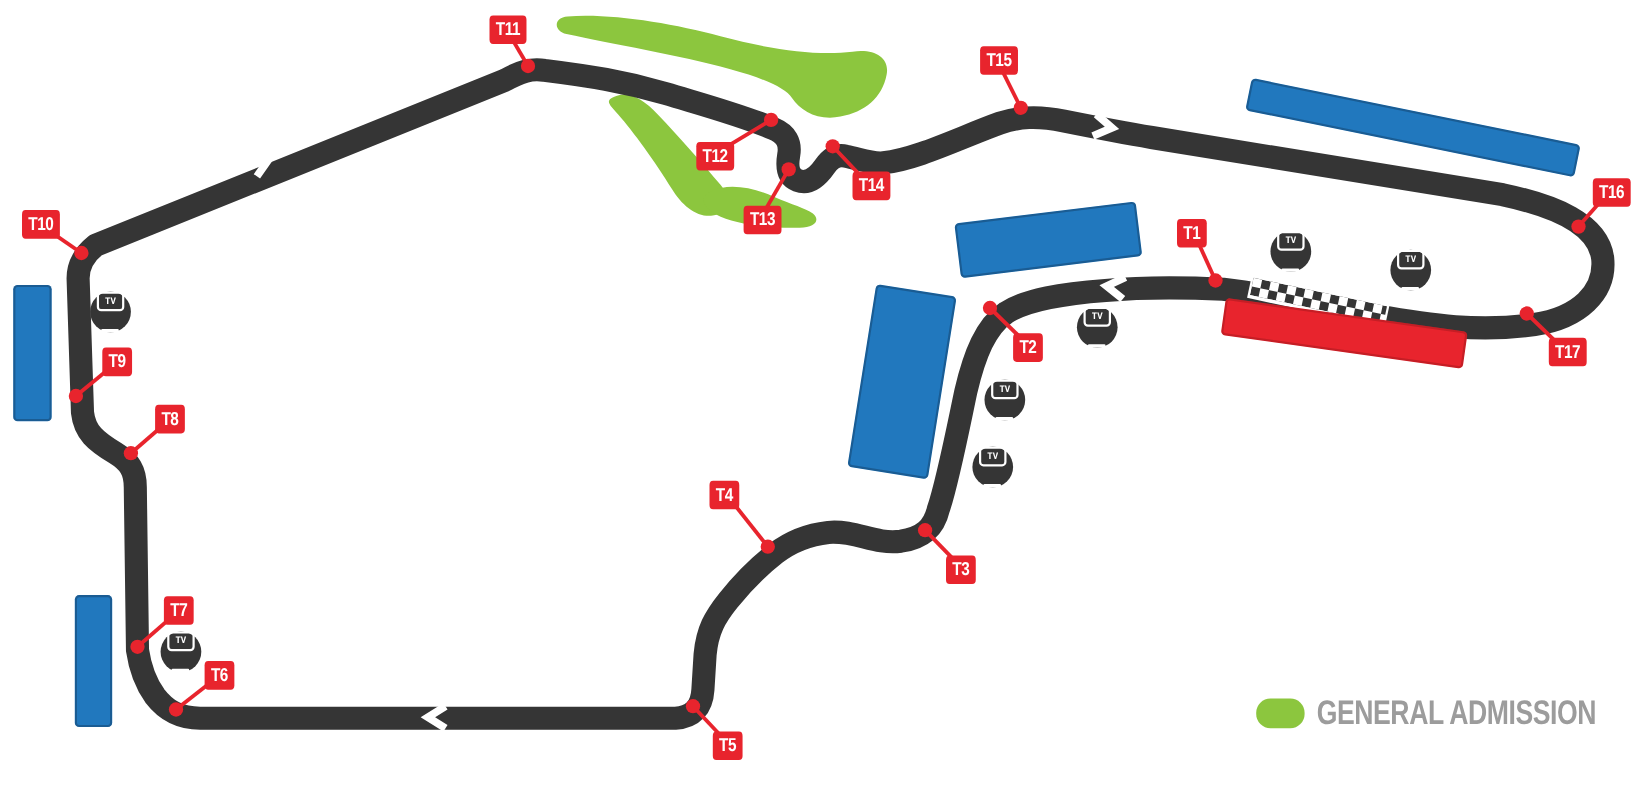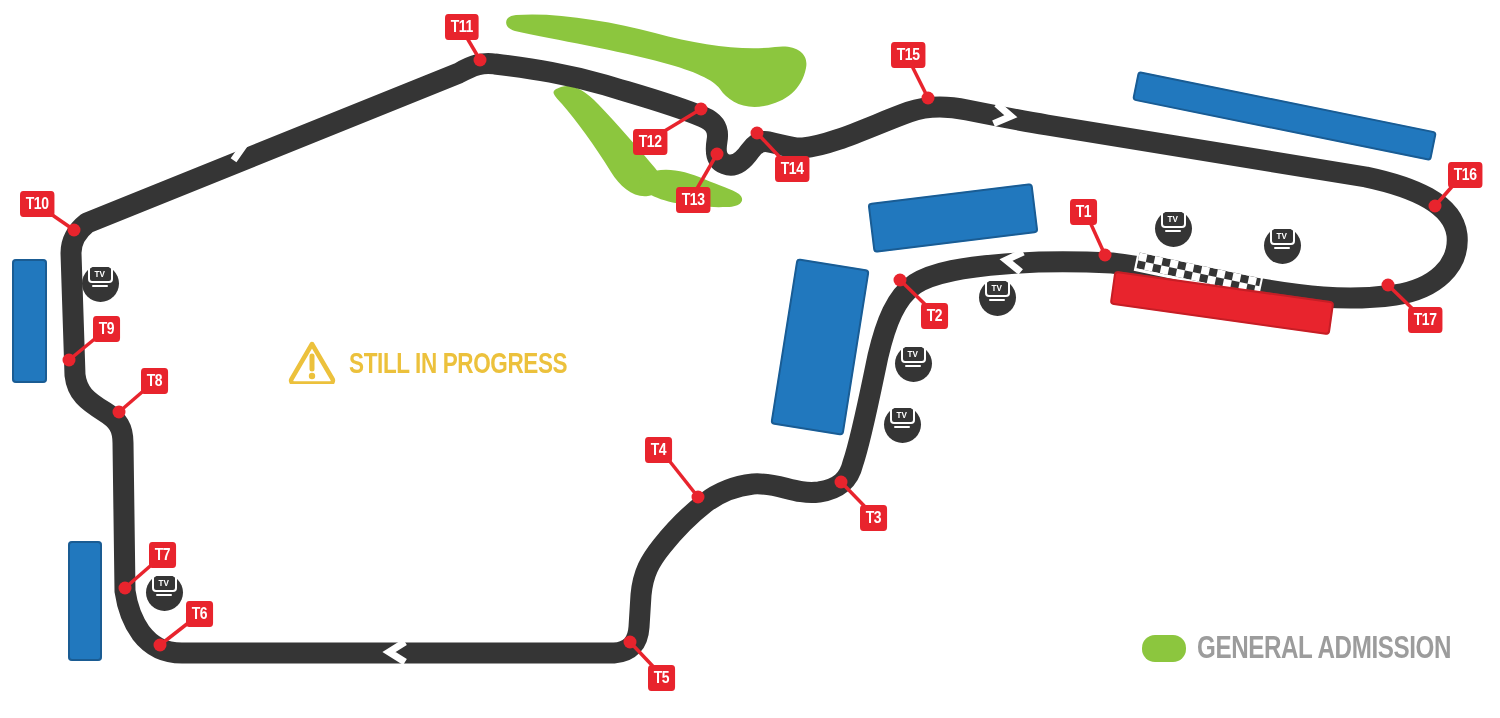--- a/index.html
+++ b/index.html
@@ -8,21 +8,21 @@
   #base,#leads{position:absolute;left:0;top:0;}
   
   .turn{position:absolute;background:#E8242D;color:#fff;font-weight:bold;font-size:17px;
         line-height:1;padding:4px 7px 5px;border-radius:4px;letter-spacing:-.5px;
         transform:scaleX(.82);transform-origin:left top;}
   .lead{stroke:#E8242D;stroke-width:3.5;}
   .dot{fill:#E8242D;}
   .chev{stroke:#fff;stroke-width:7;fill:none;}
   
   .tv{position:absolute;width:37px;height:37px;background:#353535;border-radius:50%;
-      display:flex;flex-direction:column;align-items:center;justify-content:flex-start;}
+      display:flex;flex-direction:column;align-items:center;justify-content:space-between;font-family:Liberation Mono, monospace;}
   .tv-screen{width:21px;height:14px;border:2px solid #fff;border-radius:4px;
       display:flex;align-items:center;justify-content:center;}
   .tv-screen span{color:#fff;font-size:9px;font-weight:bold;transform:scaleX(.9);}
   .tv-base{width:16px;height:2.5px;background:#fff;margin-top:2px;border-radius:1px;}
   
   .stand{position:absolute;border-radius:4px;}
   .stand.blue{background:#2178BE;box-shadow:inset 0 0 0 2px rgba(15,40,70,.35);}
   .stand.red{background:#E8242D;box-shadow:inset 0 0 0 2px rgba(90,10,15,.25);}
   
   #startfinish{position:absolute;height:22px;background:#fff;transform-origin:left center;
@@ -183,27 +183,19 @@
       <div class="turn" style="left: 20px; top: 191px;">T10</div>
       <div class="turn" style="left: 445px; top: 14px;">T11</div>
       <div class="turn" style="left: 633px; top: 129px;">T12</div>
       <div class="turn" style="left: 676px; top: 187px;">T13</div>
       <div class="turn" style="left: 775px; top: 156px;">T14</div>
       <div class="turn" style="left: 891px; top: 42px;">T15</div>
       <div class="turn" style="left: 1448px; top: 162px;">T16</div>
       <div class="turn" style="left: 1408px; top: 307px;">T17</div>
     </div>
 
-  <div id="status">
-    <svg width="48" height="43" viewBox="0 0 48 43">
-      <path d="M24 3 L44.5 38 a3 3 0 0 1 -2.6 4.5 H6.1 a3 3 0 0 1 -2.6 -4.5 Z" fill="none" stroke="#ECC13C" stroke-width="4.5" stroke-linejoin="round"></path>
-      <line x1="24" y1="15" x2="24" y2="28" stroke="#ECC13C" stroke-width="5" stroke-linecap="round"></line>
-      <circle cx="24" cy="35" r="3.2" fill="#ECC13C"></circle>
-    </svg>
-    <span class="txt">STILL IN PROGRESS</span>
-  </div>
 
   <div id="legend">
     <div class="swatch"></div>
     <span class="legend-txt">GENERAL ADMISSION</span>
   </div>
 
 </div>
 
 </body></html>

